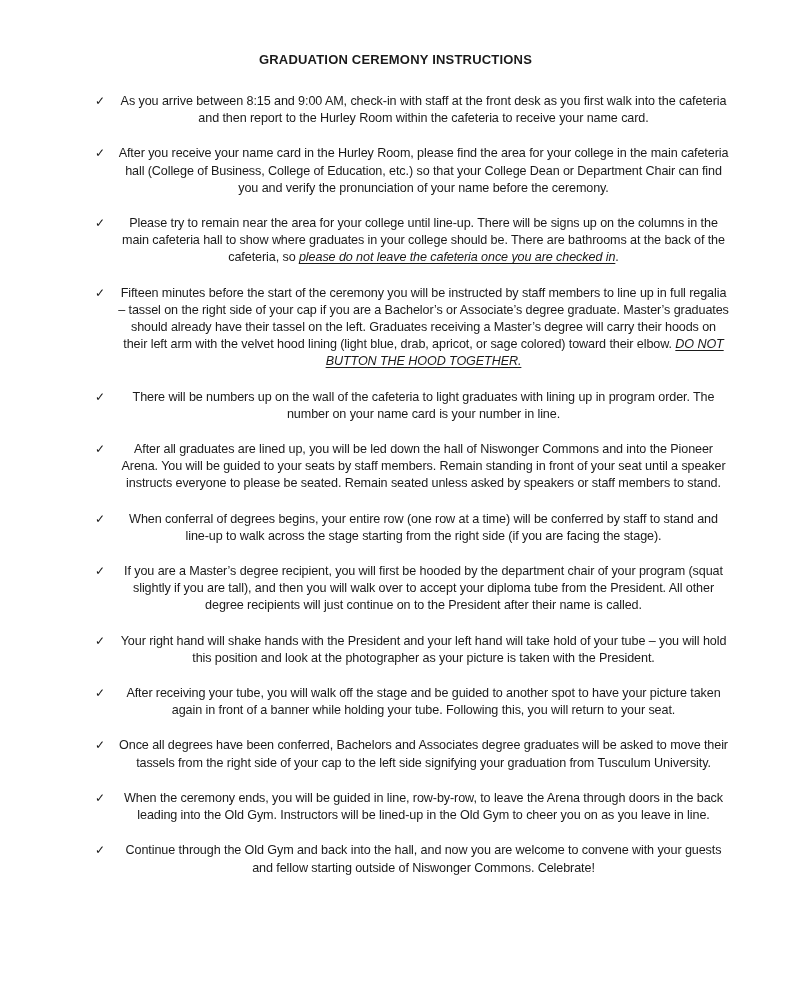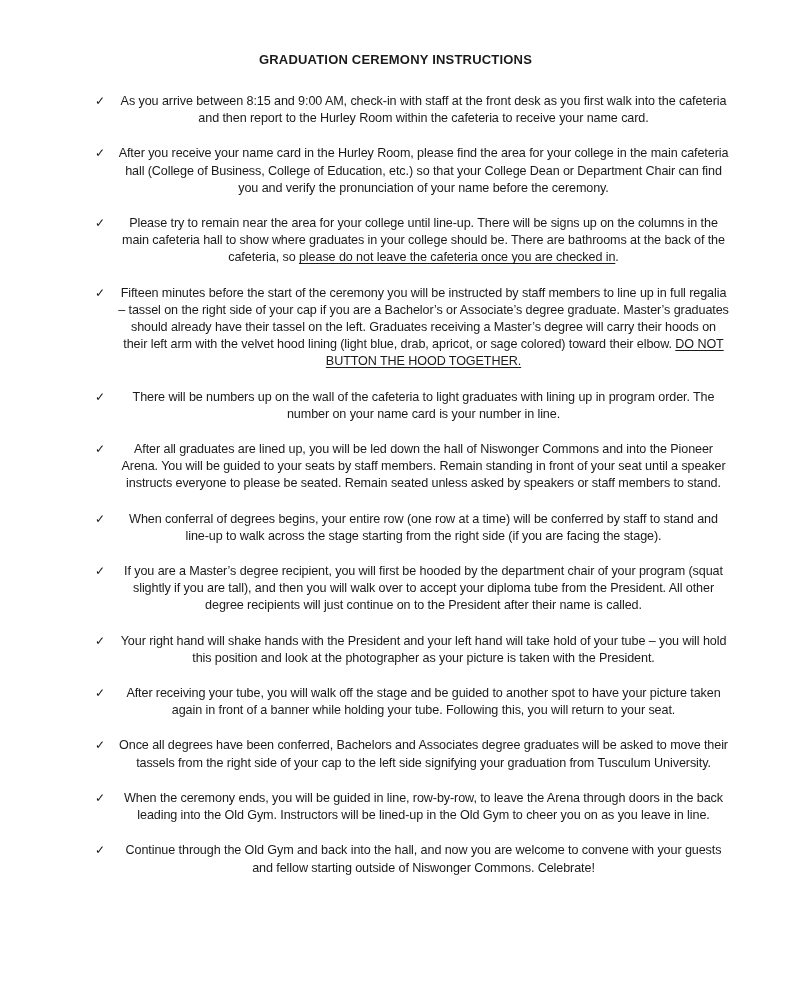--- a/index.html
+++ b/index.html
@@ -48,20 +48,21 @@
     color: #1a1a1a;
   }
   .item-text {
     flex: 1 1 auto;
     max-width: 615px;
     text-align: center;
   }
   .u {
     text-decoration: underline;
     text-underline-offset: 2px;
+    font-style: italic;
   }
 </style>
 </head>
 <body>
 
 <main class="page">
   <h1 class="title">GRADUATION CEREMONY INSTRUCTIONS</h1>
   <ul class="list" id="instruction-list">
       <li class="item">
         <span class="check">✓</span>

